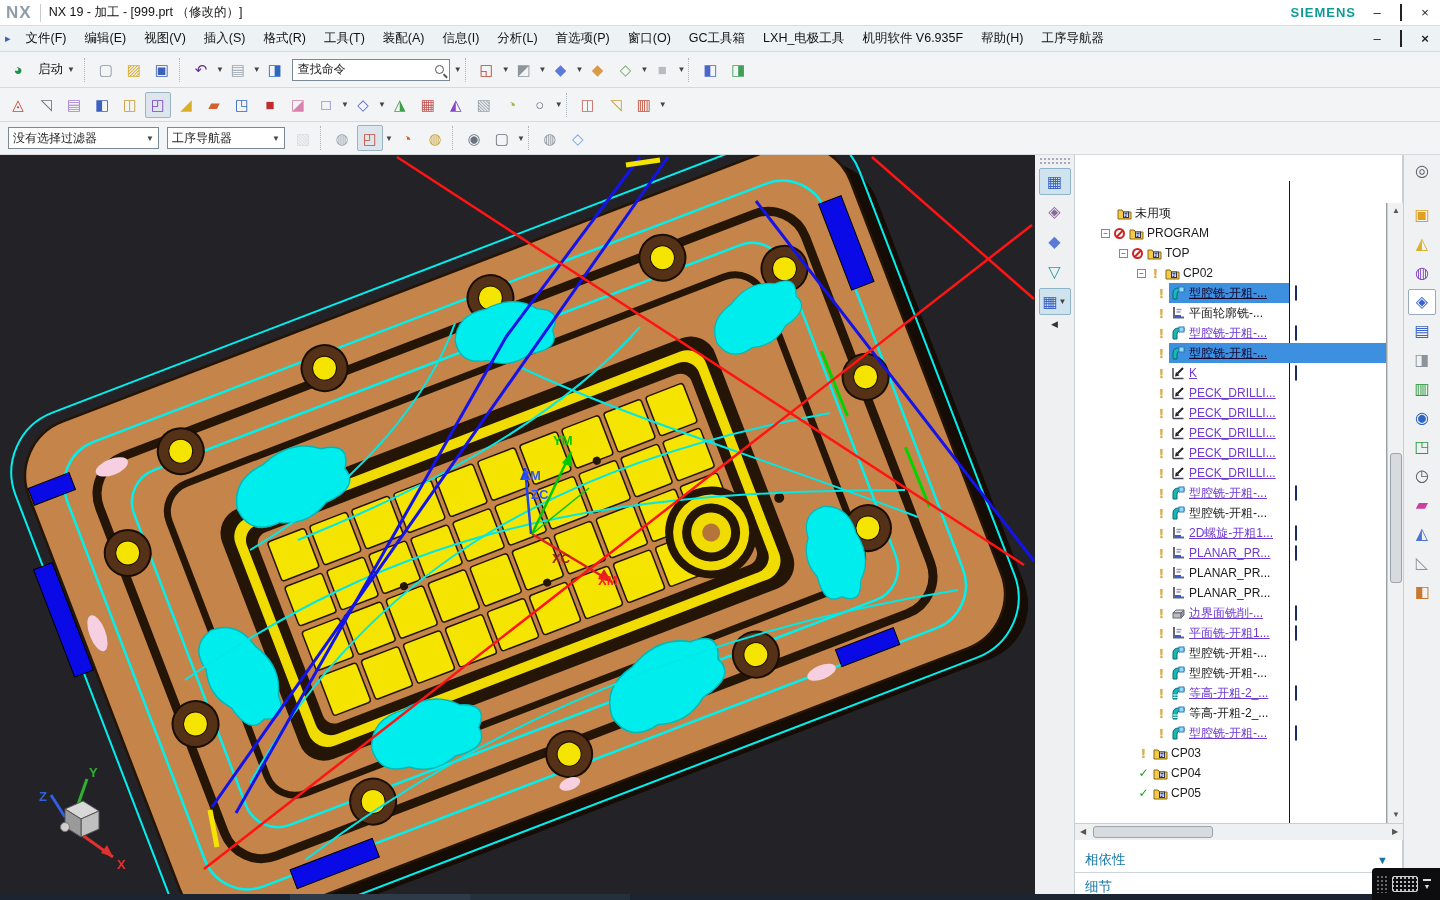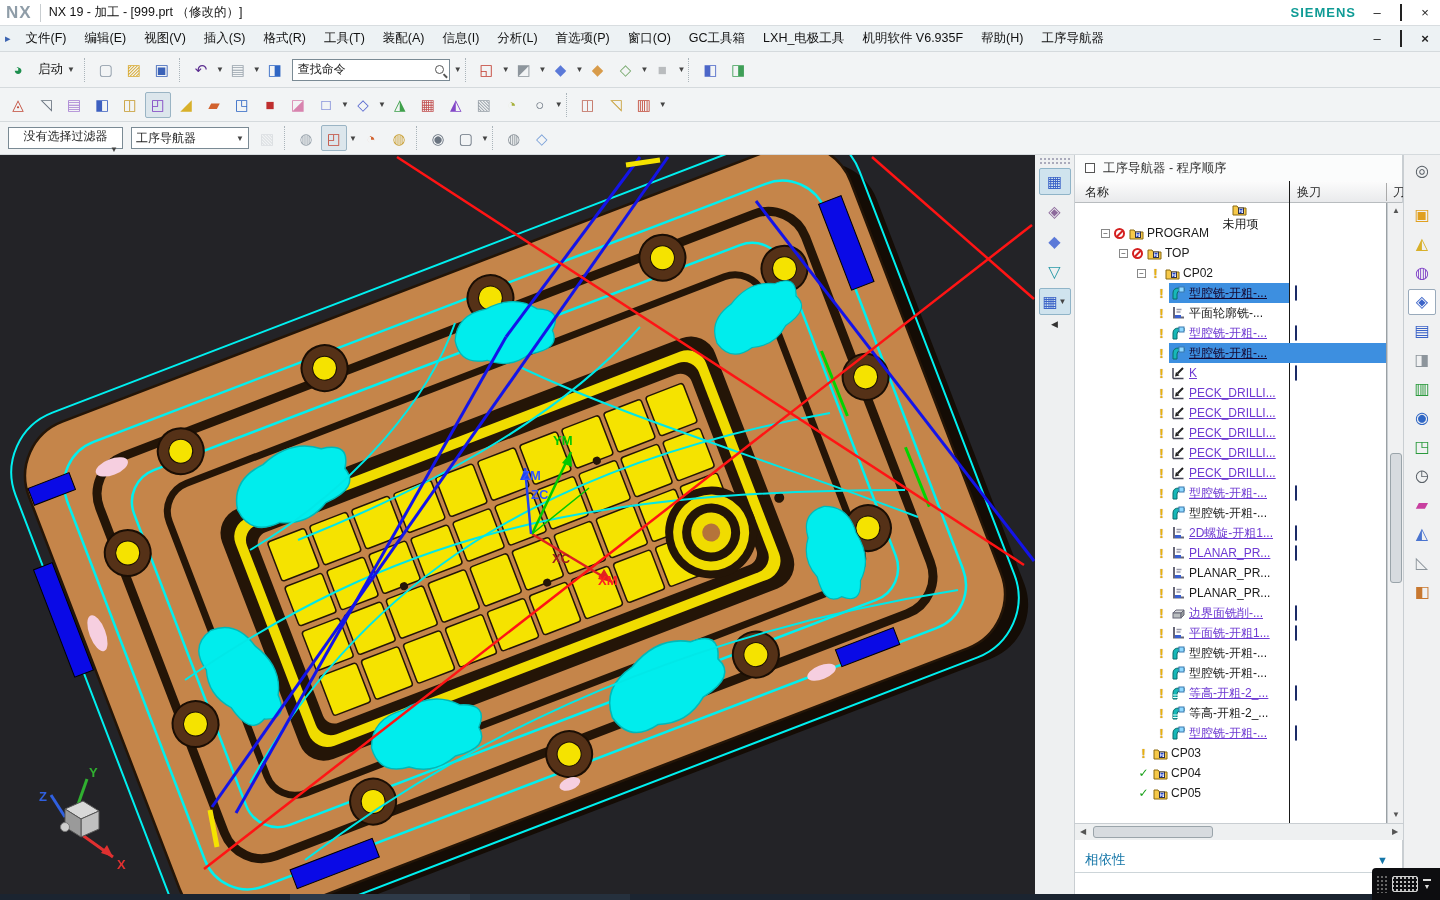--- a/index.html
+++ b/index.html
@@ -278,21 +278,21 @@
       </span>
       <span class="tbtn">
         <span class="tglyph" style="color: rgb(200, 160, 58);">◹</span>
       </span>
       <span class="tbtn">
         <span class="tglyph" style="color: rgb(194, 75, 58);">▥</span>
       </span>
       <span class="caret">▼</span>
     </div>
   <div class="tbar" id="tb3">
-    <div class="dropbox" style="width:115px;flex-direction:column;">
+    <div class="dropbox" style="width:151px;">
       <span>没有选择过滤器</span>
       <span class="caret">▼</span>
     </div>
     <div class="dropbox" style="width:118px;">
       <span>工序导航器</span>
       <span class="caret">▼</span>
     </div>
     <span id="tb3-icons" style="display:flex;align-items:center;">
         <span class="tbtn disabled">
           <span class="tglyph" style="color: rgb(180, 186, 192);">▧</span>
@@ -546,33 +546,22 @@
         </div><div class="strip-btn">
           <span class="tglyph" style="color: rgb(42, 154, 168);">▽</span>
         </div><div class="strip-btn active">
           <span class="tglyph" style="color: rgb(60, 100, 200);">▦</span>
           <span class="caret">▼</span>
         </div></span>
     <div class="collapse-arrow">◀</div>
   </div>
 
   <div class="nav-panel">
-    <div class="panel-title">
-      <span class="float-box"></span>
-      <span class="panel-title-text">工序导航器 - 程序顺序</span>
-    </div>
-    <div class="col-header">
-      <span class="col-name">名称</span>
-      <span class="col-tool">换刀</span>
-      <span class="col-part">刀</span>
-      <span class="col-line" style="left:214px;"></span>
-      <span class="col-line" style="left:311px;"></span>
-    </div>
     <div class="tree" id="tree-rows">
-        <div class="trow" style=" flex-direction: column;">
+        <div class="trow" style="padding-left: 26px;">
           <span class="st"></span>
           <span class="ticon">
             <svg width="15" height="13">
               <path d="M1,3 h4 l1.5,2 H14 V12 H1 Z" fill="#f6c94a" stroke="#8a6a10"></path>
               <rect x="6.5" y="5" width="5" height="5.5" fill="#fff" stroke="#334"></rect>
               <path d="M7.5,6.5h3M7.5,8h3M7.5,9.5h2" stroke="#2244cc" stroke-width="1"></path>
             </svg>
           </span>
           <span class="lbl">未用项</span>
         </div>
@@ -921,20 +910,23 @@
     </div>
     <div class="hscroll">
       <span class="harrow" style="left:0;">◀</span>
       <span class="hthumb"></span>
       <span class="harrow" style="right:0;">▶</span>
     </div>
     <div class="section-row" style="top:692px;">
       <span>相依性</span>
       <span class="chev">▼</span>
     </div>
+    <div class="section-row" style="top:719px;">
+      <span>细节</span>
+    </div>
   </div>
 
   <div class="right-strip">
     <span id="right-strip-icons"><div class="strip-btn gear">
           <span class="tglyph" style="color: rgb(90, 97, 104);">◎</span>
         </div><div class="strip-btn">
           <span class="tglyph" style="color: rgb(224, 160, 32);">▣</span>
         </div><div class="strip-btn">
           <span class="tglyph" style="color: rgb(216, 176, 42);">◭</span>
         </div><div class="strip-btn">

